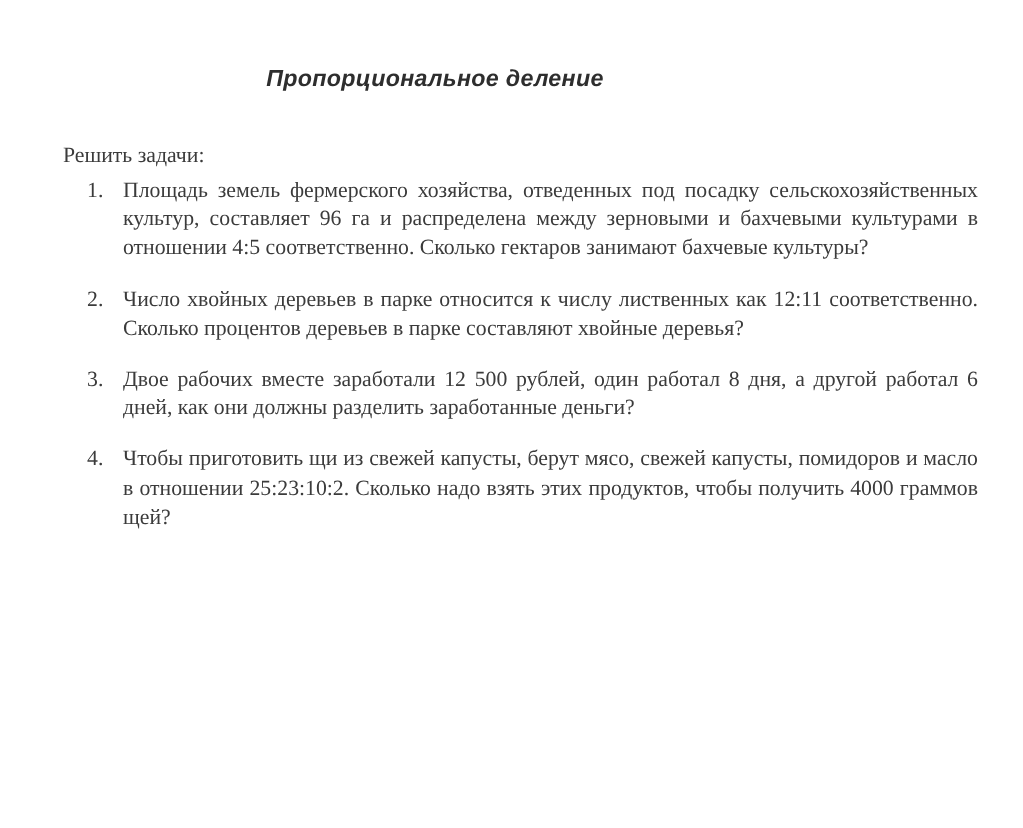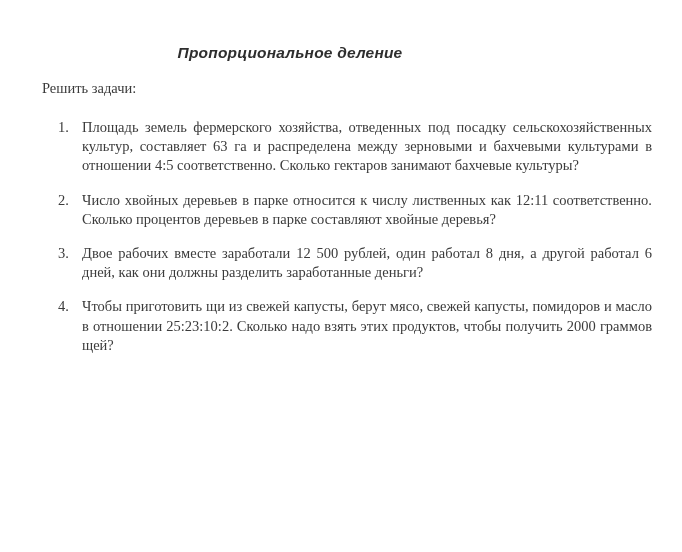--- a/index.html
+++ b/index.html
@@ -32,21 +32,21 @@
     font-family: "Liberation Sans", "DejaVu Sans", sans-serif;
     font-style: italic;
     font-weight: bold;
     font-size: 15.5px;
     letter-spacing: 0.2px;
     color: #2e2e2e;
   }
   .instruction {
     position: absolute;
     left: 42px;
-    top: 80px;
+    top: 96px;
     font-size: 14.5px;
     color: #3b3b3b;
   }
   .task-list {
     position: absolute;
     left: 58px;
     top: 118px;
     width: 594px;
     margin: 0;
     padding: 0;
@@ -85,33 +85,33 @@
 <div class="page">
 
   <div class="doc-title">Пропорциональное деление</div>
 
   <div class="instruction">Решить задачи:</div>
 
   <ol class="task-list">
 
     <li class="task-item">
       <span class="task-number">1.</span>
-      <span class="task-text">Площадь земель фермерского хозяйства, отведенных под посадку сельскохозяйственных культур, составляет 63 га и распределена между зерновыми и бахчевыми культурами в отношении 4:5 соответственно. Сколько гектаров занимают бахчевые культуры?</span>
+      <span class="task-text">Площадь земель фермерского хозяйства, отведенных под посадку сельскохозяйственных культур, составляет 96 га и распределена между зерновыми и бахчевыми культурами в отношении 4:5 соответственно. Сколько гектаров занимают бахчевые культуры?</span>
     </li>
 
     <li class="task-item">
       <span class="task-number">2.</span>
       <span class="task-text">Число хвойных деревьев в парке относится к числу лиственных как 12:11 соответственно. Сколько процентов деревьев в парке составляют хвойные деревья?</span>
     </li>
 
     <li class="task-item">
       <span class="task-number">3.</span>
       <span class="task-text">Двое рабочих вместе заработали 12 500 рублей, один работал 8 дня, а другой работал 6 дней, как они должны разделить заработанные деньги?</span>
     </li>
 
     <li class="task-item">
       <span class="task-number">4.</span>
-      <span class="task-text">Чтобы приготовить щи из свежей капусты, берут мясо, свежей капусты, помидоров и масло в отношении 25:23:10:2. Сколько надо взять этих продуктов, чтобы получить 2000 граммов щей?</span>
+      <span class="task-text">Чтобы приготовить щи из свежей капусты, берут мясо, свежей капусты, помидоров и масло в отношении 25:23:10:2. Сколько надо взять этих продуктов, чтобы получить 4000 граммов щей?</span>
     </li>
 
   </ol>
 
 </div>
 
 </body></html>

